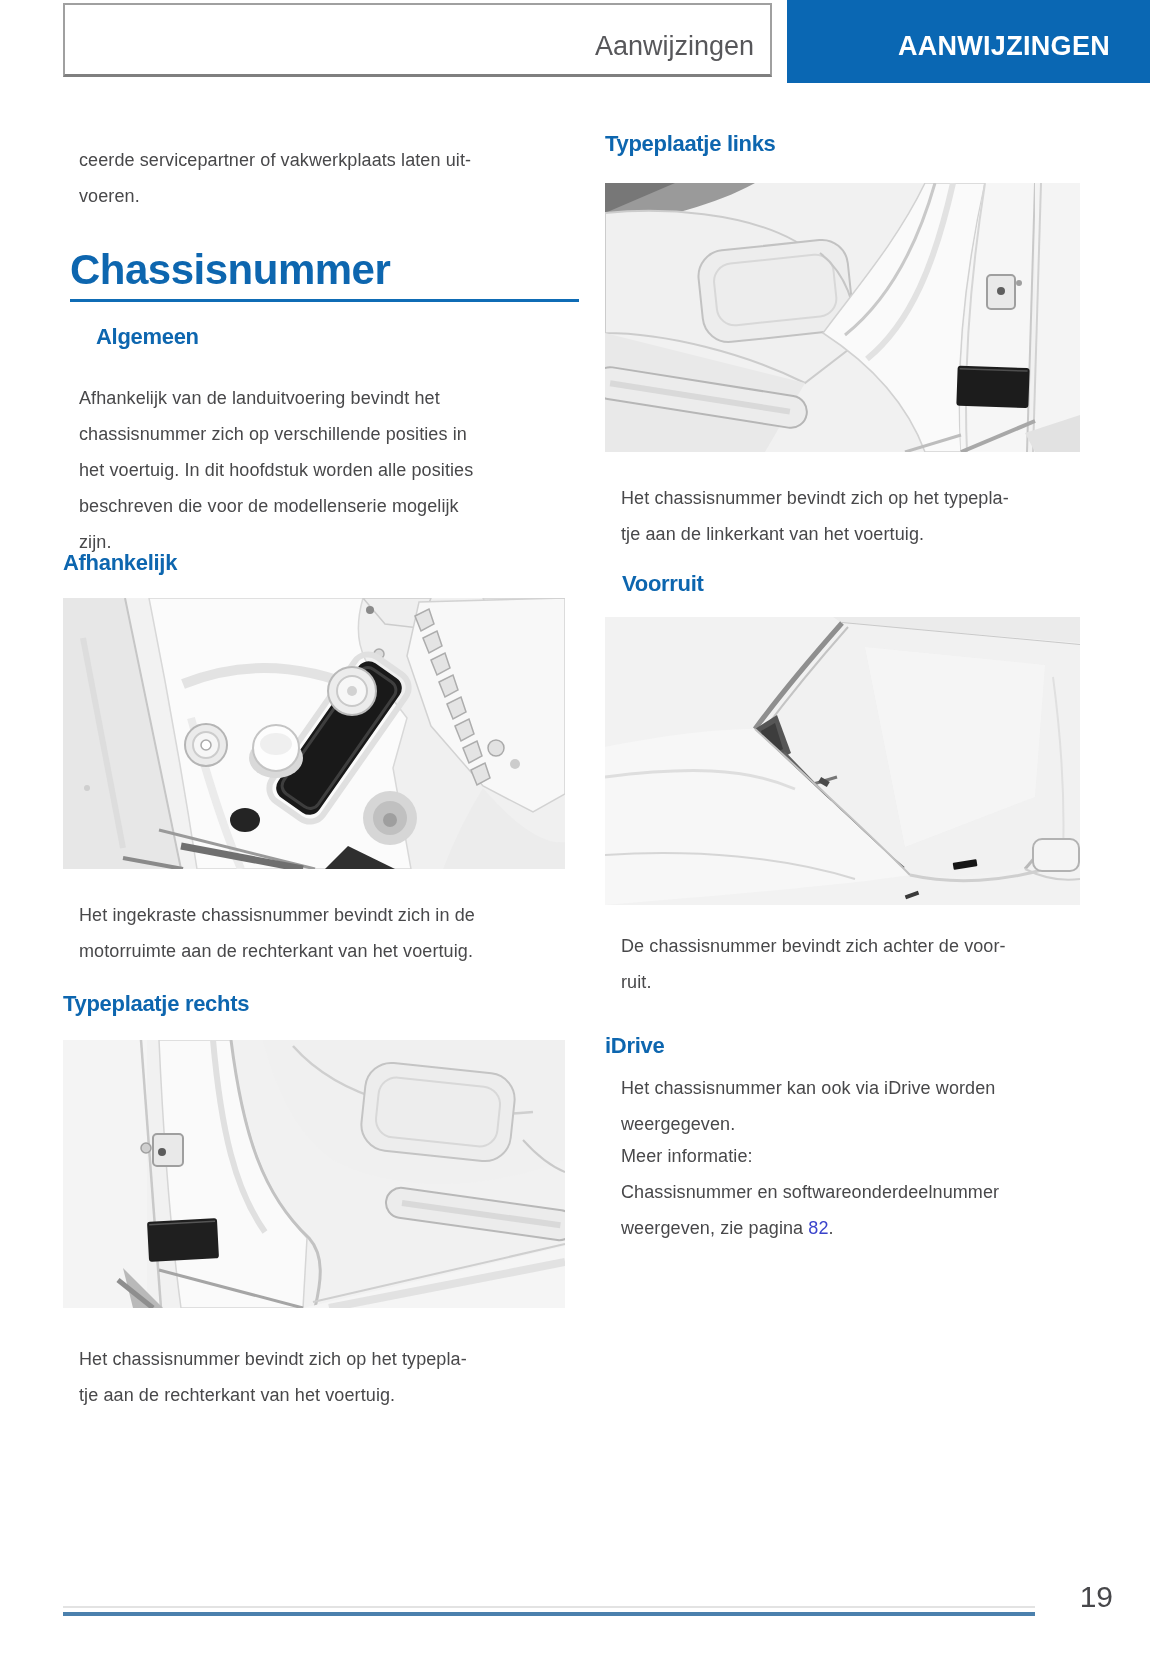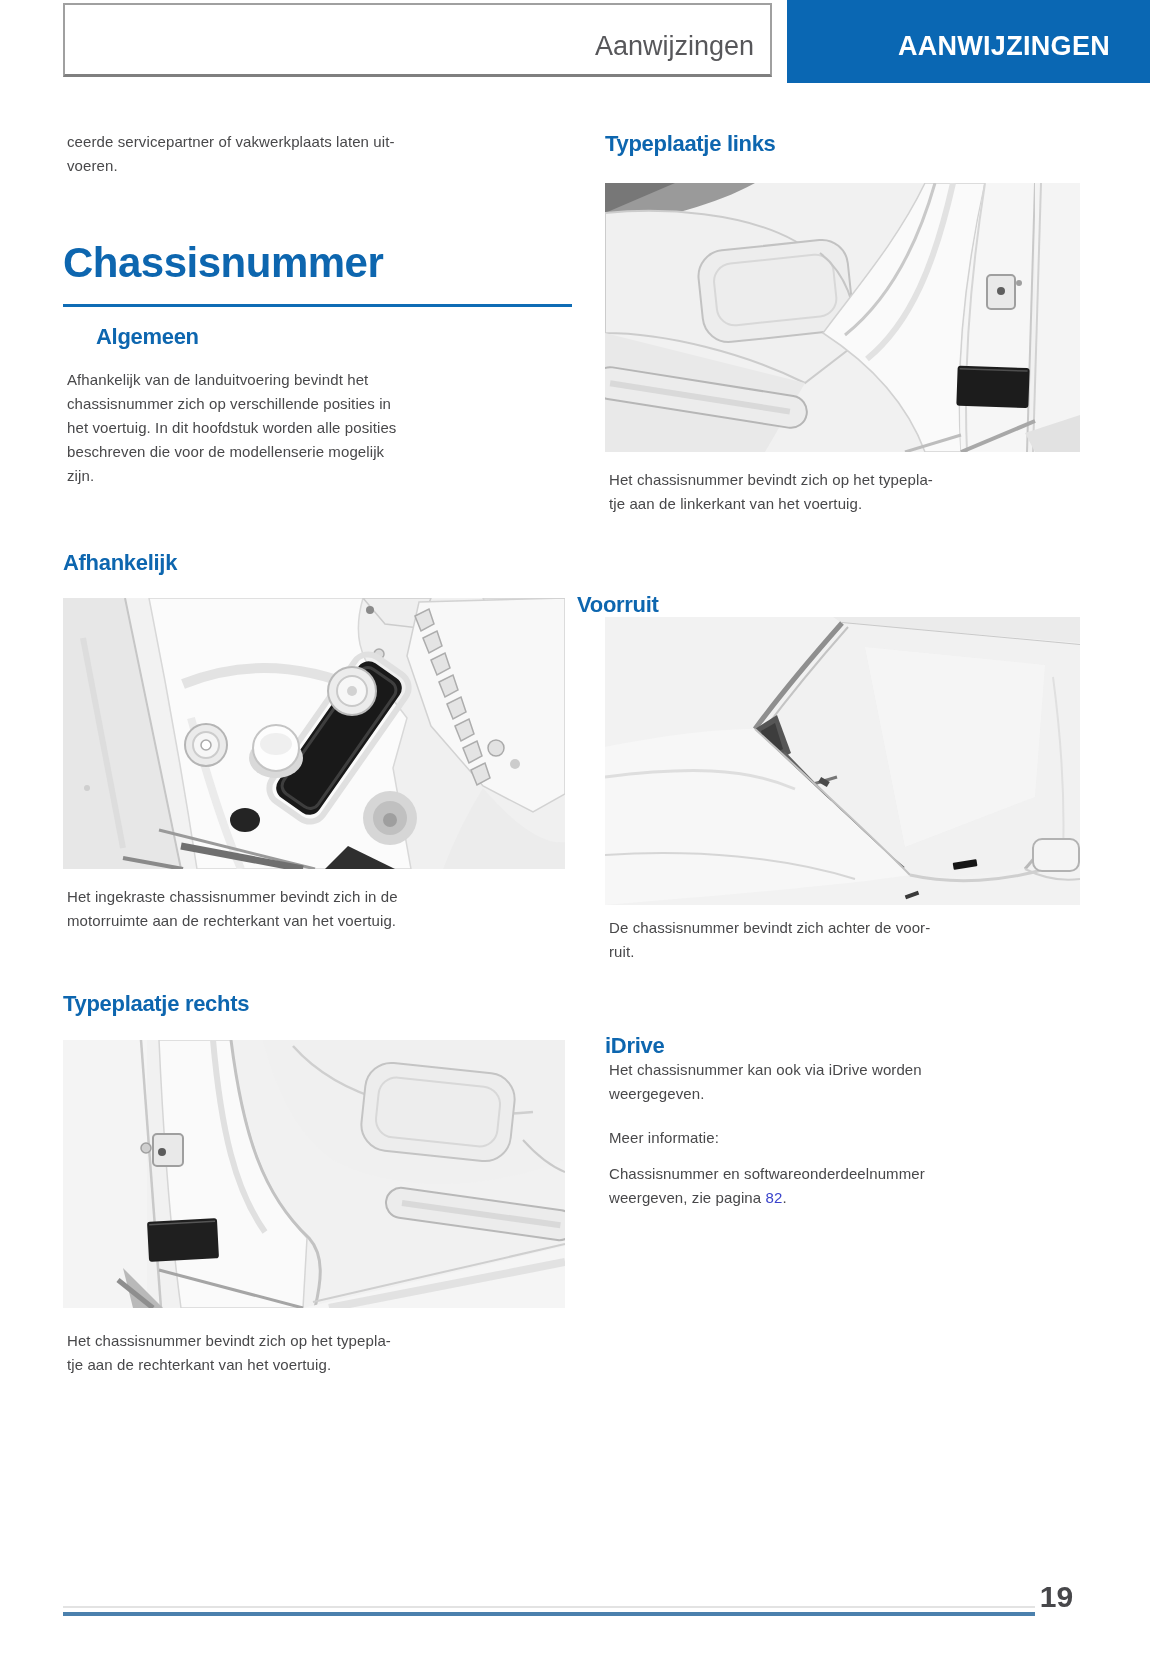--- a/index.html
+++ b/index.html
@@ -2,38 +2,38 @@
 <html><head>
 <meta charset="utf-8">
 <style>
   html,body{margin:0;padding:0;}
   body{
     width:1166px;height:1654px;position:relative;background:#ffffff;
     font-family:"Liberation Sans","DejaVu Sans",sans-serif;
     color:#48484a;overflow:hidden;
   }
   .abs{position:absolute;}
-  p{margin:4px;white-space:pre;font-size:15px;line-height:24px;color:#48484a;letter-spacing:0.1px;}
-  h1{margin:0;font-size:42px;line-height:46px;font-weight:bold;color:#0d66af;letter-spacing:-0.5px;
-     border-bottom:3px solid #0f6cb5;padding-bottom:18px;}
+  p{margin:16px;white-space:pre;font-size:18px;line-height:36px;color:#48484a;letter-spacing:0.1px;}
+  h1{margin:7px;font-size:42px;line-height:46px;font-weight:bold;color:#0d66af;letter-spacing:-0.5px;
+     border-bottom:3px solid #0f6cb5;padding-bottom:6px;}
   h2{margin:0;font-size:22px;line-height:38px;font-weight:bold;color:#0d66af;letter-spacing:-0.3px;}
   .tab-box{
     left:63px;top:3px;width:709px;height:74px;background:#fff;
     border:2px solid #a0a0a0;border-bottom:3px solid #7f7f7f;box-sizing:border-box;
     display:flex;align-items:center;justify-content:flex-end;
     padding:14px 16px 0 0;font-size:27px;color:#57575a;
   }
   .banner-box{
     left:787px;top:0;width:363px;height:83px;background:#0a67b3;
     display:flex;align-items:center;justify-content:flex-end;
     padding:10px 40px 0 0;box-sizing:border-box;
     font-size:27px;font-weight:bold;color:#ffffff;letter-spacing:0.3px;
   }
   .xref-link{color:#3a43cb;cursor:pointer;text-align:center;}
-  .page-num{font-size:30px;font-weight:bold;color:#47474a;text-align:center;}
+  .page-num{font-size:30px;font-weight:normal;color:#47474a;text-align:right;}
   .rule-light{background:#e3e3e3;}
   .rule-blue{background:#4b80ad;}
   svg{display:block;}
 </style>
 </head>
 <body>
 
 <div class="abs tab-box">
   <span>Aanwijzingen</span>
 </div>
@@ -209,21 +209,21 @@
   <path d="M436,0 L428,269" stroke="#d2d2d2" stroke-width="2" fill="none"></path>
   <path d="M420,250 L475,232 L475,269 L430,269 Z" fill="#e2e2e2"></path>
   <path d="M356,269 L430,238" stroke="#a8a8a8" stroke-width="4" fill="none"></path>
   <path d="M300,269 L356,252" stroke="#bdbdbd" stroke-width="3" fill="none"></path>
 </svg>
 </div>
 
 <p class="abs" style="left:605px;top:464px;">Het chassisnummer bevindt zich op het typepla-
 tje aan de linkerkant van het voertuig.</p>
 
-<h2 class="abs" style="left:577px;top:565px;margin-top:21px;">Voorruit</h2>
+<h2 class="abs" style="left:622px;top:565px;">Voorruit</h2>
 
 <div class="abs" style="left:605px;top:617px;width:475px;height:288px;">
 <svg width="475" height="288" viewBox="0 0 475 288">
   <rect width="475" height="288" fill="#f2f2f2"></rect>
 
   <path d="M228,0 L475,0 L475,26 L237,6 Z" fill="#ebebeb"></path>
   <path d="M237,6 L475,28" stroke="#c9c9c9" stroke-width="2" fill="none"></path>
 
   <path d="M237,6 L475,28 L475,238 C400,260 340,262 305,258 C270,220 200,160 150,112 C180,72 210,36 237,6 Z" fill="#f1f1f1"></path>
   <path d="M260,30 L440,48 L430,180 L300,230 Z" fill="#f6f6f6" opacity="0.7"></path>

